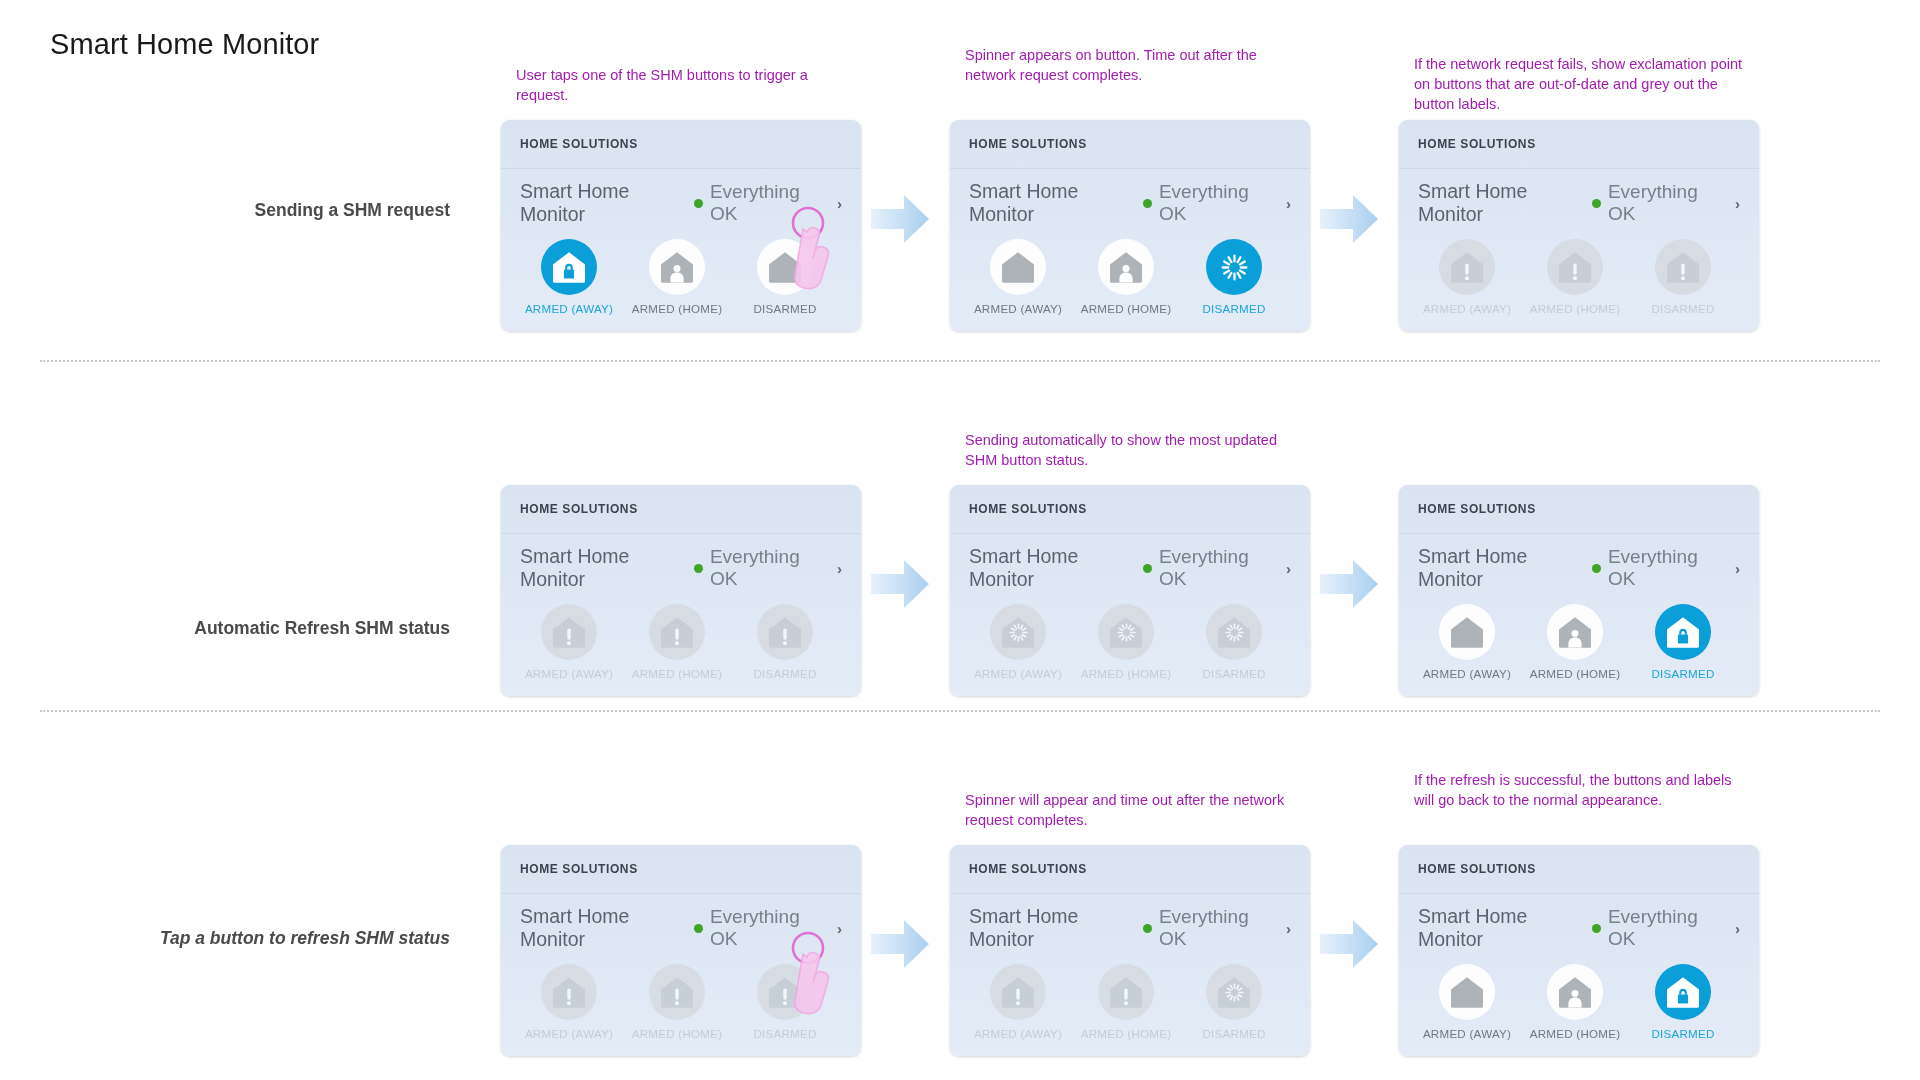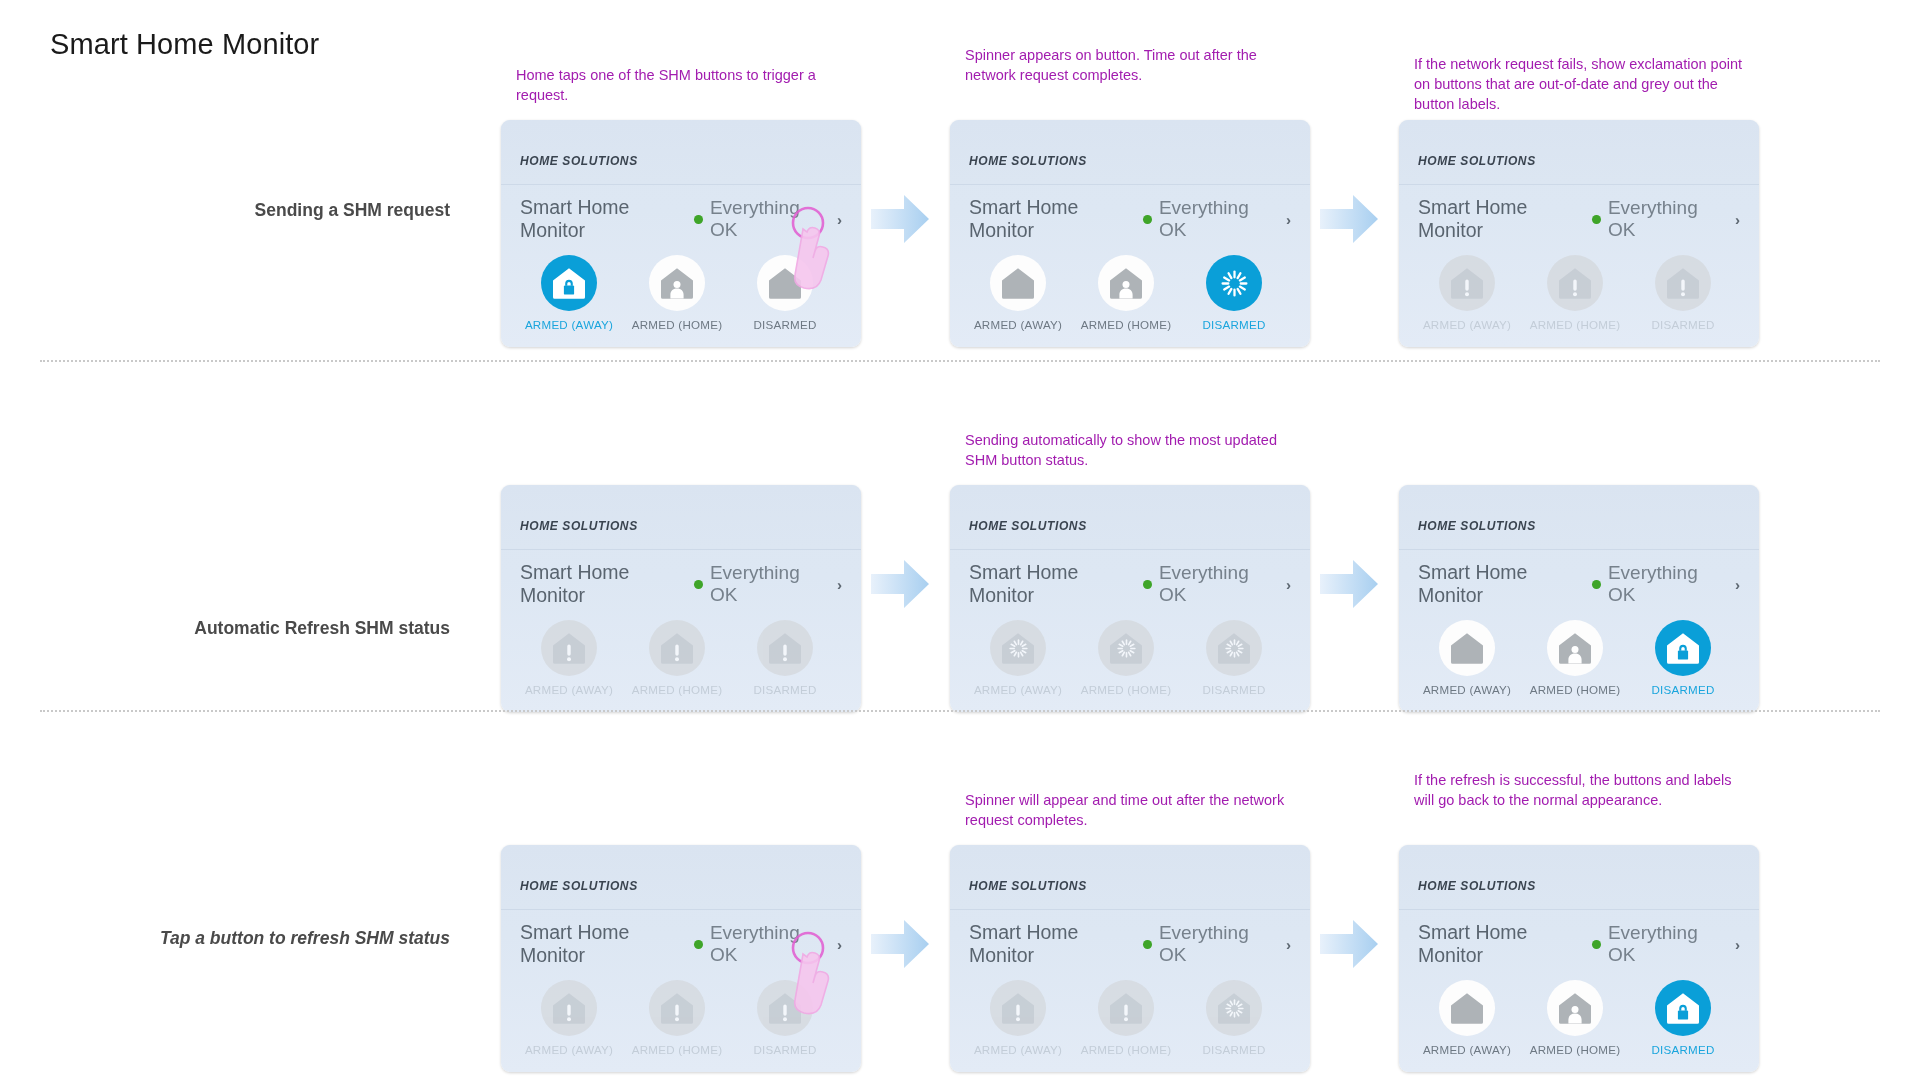--- a/index.html
+++ b/index.html
@@ -66,26 +66,25 @@
   .card{
     position:absolute;
     width:360px;
     border-radius:9px;
     background:linear-gradient(180deg,#dce6f2 0%,#dde7f3 40%,#e3ebf6 100%);
     box-shadow:0 1px 3px rgba(0,0,0,.18);
     overflow:hidden;
   }
   .card-head{
     height:32px;
-    padding:16px 19px;
+    padding:8px 19px;
     display:flex;
-    align-items:flex-end;
+    align-items:center;
     border-bottom:1px solid #cdd9e8;
     background:linear-gradient(180deg,#dae4f1 0%,#dce6f2 100%);
-    font-style:italic;
   }
   .card-head-text{
     font-size:12px;
     font-weight:bold;
     letter-spacing:.6px;
     color:#3a4450;
   }
   .card-title-row{
     display:flex;
     align-items:center;
@@ -171,21 +170,21 @@
   }
 </style>
 </head>
 <body>
 
 <div class="page-title">Smart Home Monitor</div>
 
 <div class="rows" id="rows-root">
     <div class="row" style="top: 95px; height: 300px;">
       <div class="row-label" style="top: 105px;">Sending a SHM request</div>
-      <div class="caption" style="left: 516px; top: -30px;">Home taps one of the SHM buttons to trigger a request.</div>
+      <div class="caption" style="left: 516px; top: -30px;">User taps one of the SHM buttons to trigger a request.</div>
       <div class="card" style="left: 501px; top: 25px;">
         <div class="card-head">
           <div class="card-head-text">HOME SOLUTIONS</div>
         </div>
         <div class="card-title-row">
           <div class="card-title">Smart Home Monitor</div>
           <div class="status-group">
             <span class="status-dot" style="background: rgb(63, 165, 41);"></span>
             <span class="status-text">Everything OK</span>
             <span class="chev">›</span>

